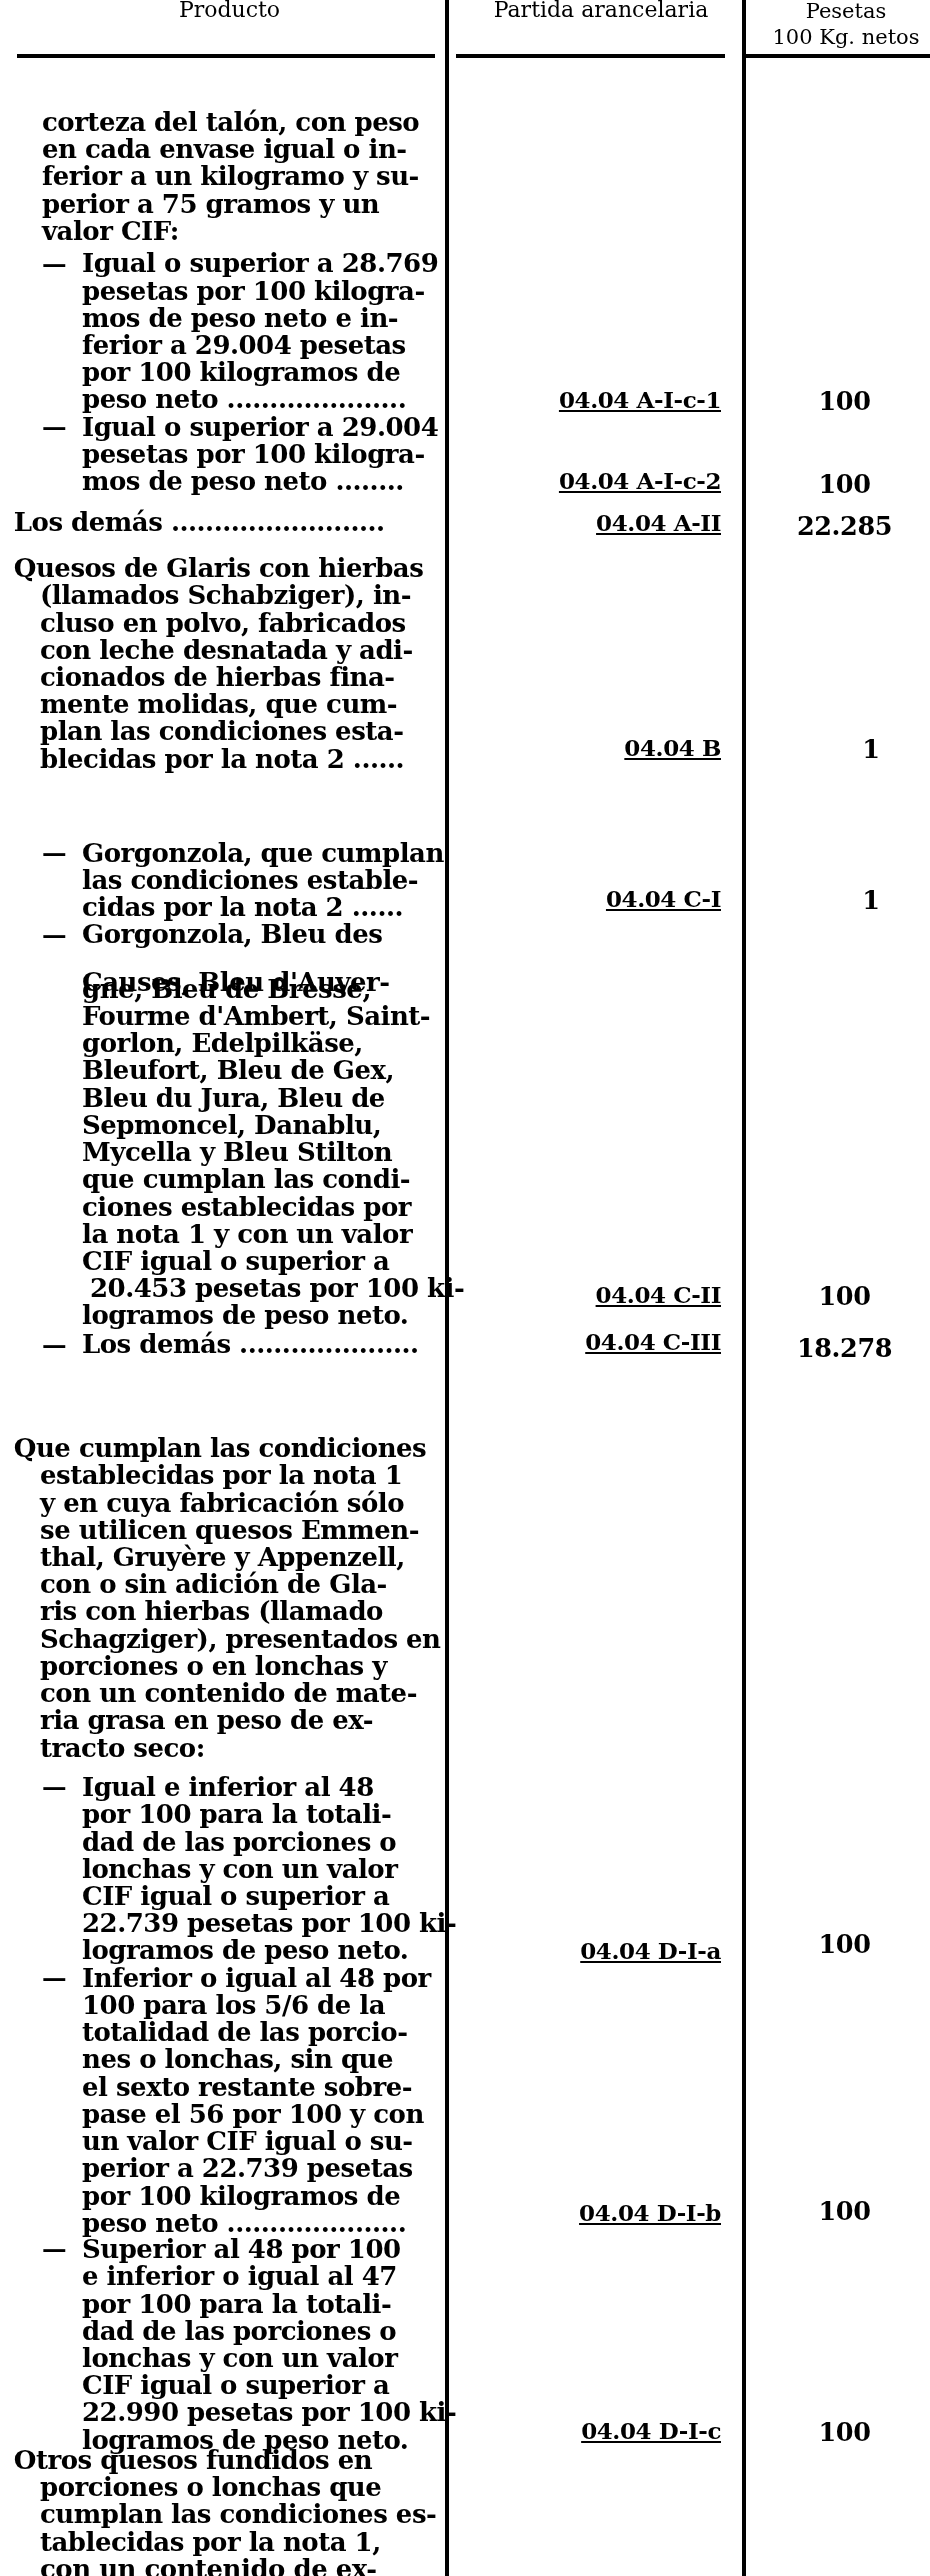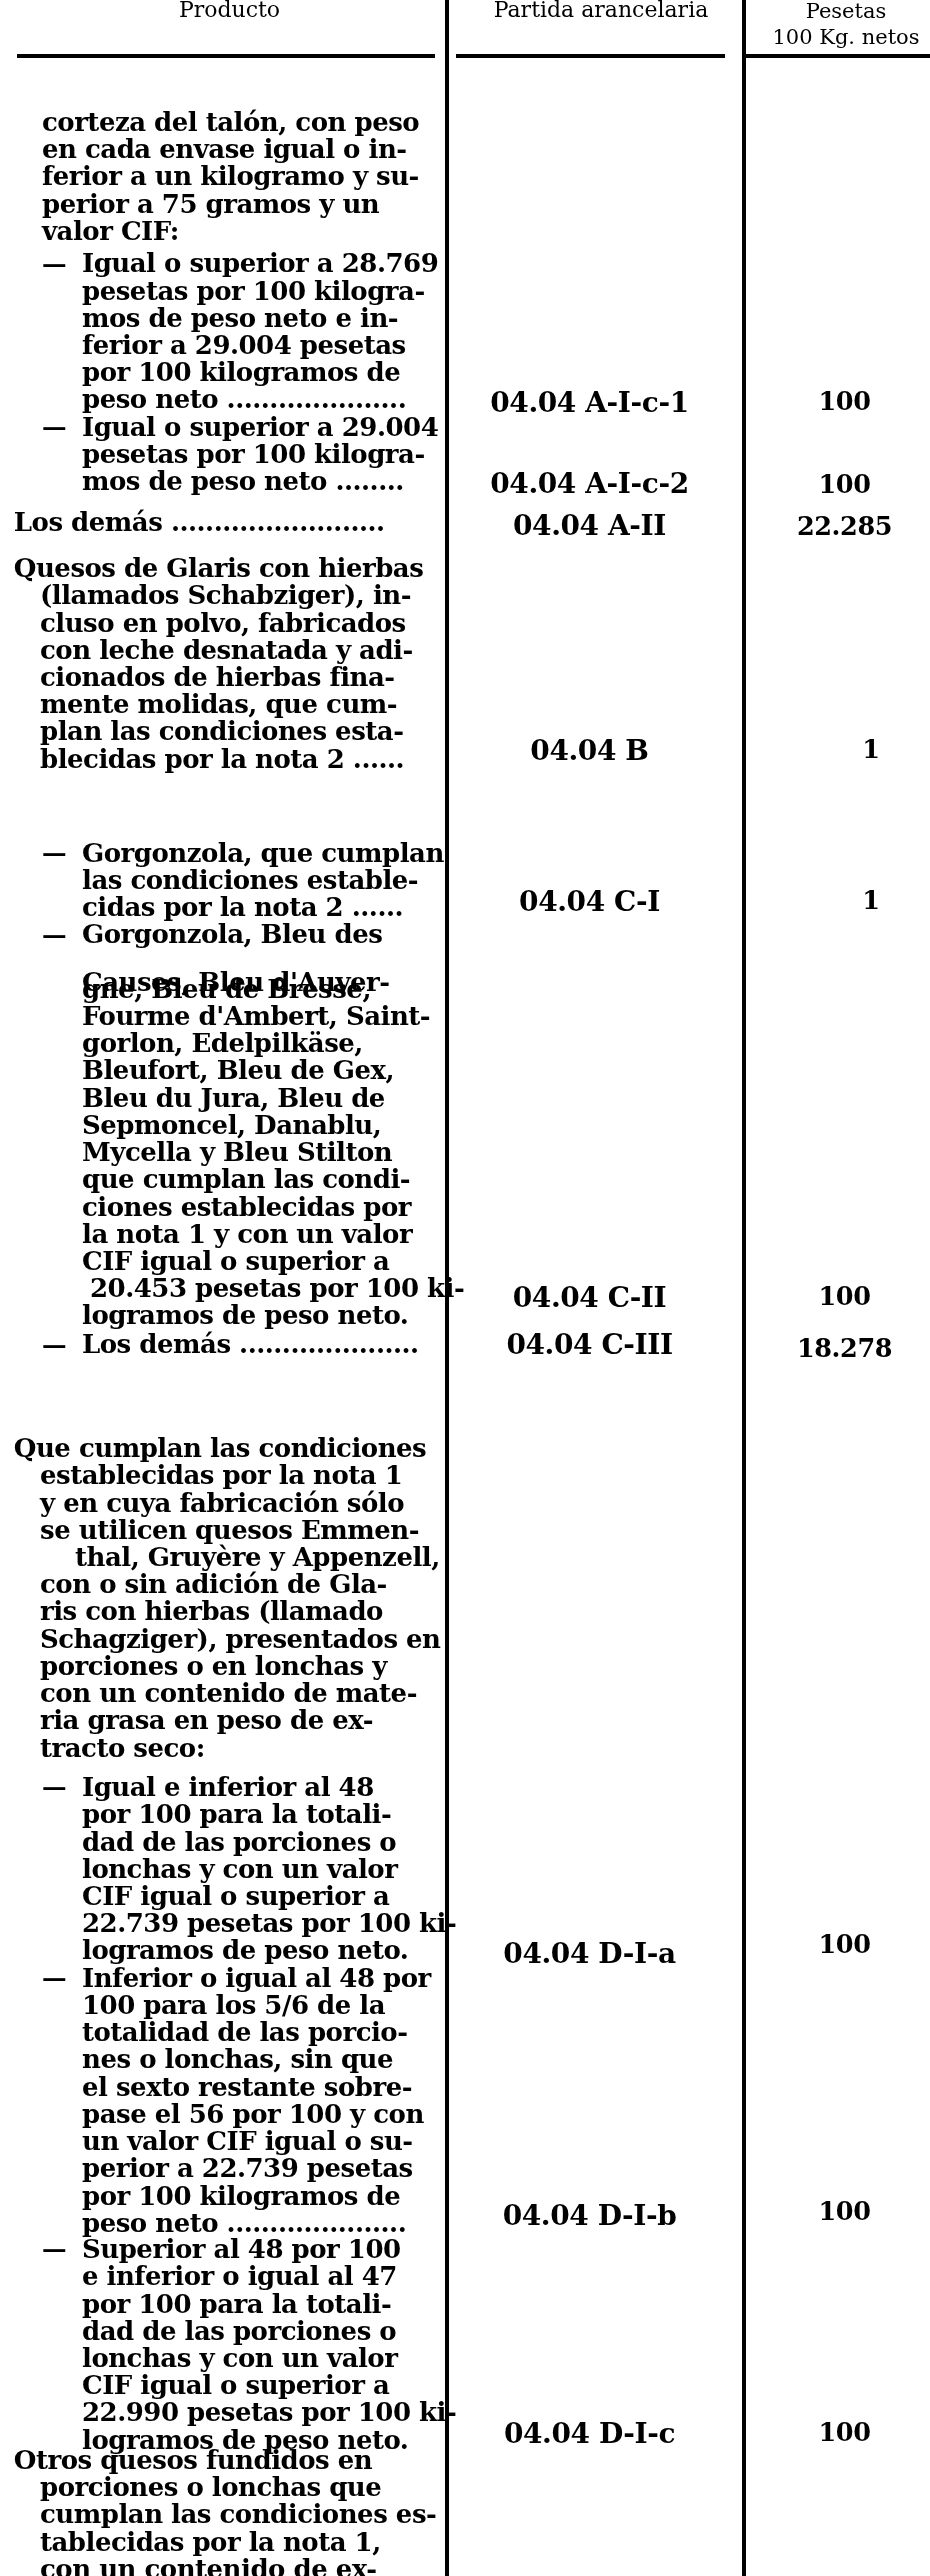--- a/index.html
+++ b/index.html
@@ -14,22 +14,22 @@
   .rule-1 { left:5.3px; width:418px; }
   .rule-2 { left:444px; width:269px; }
   .rule-3 { left:733px; width:195px; }
   .vline { position:absolute; width:3.5px; background:#000; top:0; }
   .vline-1 { left:433px; height:2576px; }
   .vline-2 { left:730px; height:2576px; }
   .tl { position:absolute; font-size:26px; line-height:27px; white-space:nowrap;
         font-weight:bold; letter-spacing:-0.5px; }
   .desc { left:0; width:420px; }
   .dash { position:absolute; font-size:24.6px; font-weight:bold; }
-  .code { position:absolute; left:446px; width:263px; text-align:center;
-          font-size:28px; font-weight:bold; letter-spacing:-0.4px; }
+  .code { position:absolute; left:446px; width:263px; text-align:right;
+          font-size:23px; font-weight:bold; letter-spacing:-0.4px;text-decoration:underline; }
   .val { position:absolute; left:736px; width:193px; text-align:center;
          font-size:25.5px; font-weight:bold; letter-spacing:-0.4px; }
 </style>
 </head>
 <body>
 
 <div class="page">
 
   <div class="hdr hdr-product">Producto</div>
   <div class="hdr hdr-partida">Partida arancelaria</div>
@@ -129,21 +129,21 @@
     <div class="code" style="top:1328px;">04.04 C-III</div>
     <div class="val" style="top:1333px;">18.278</div>
   </div>
 
 
   <div>
     <div class="tl desc" style="left:1.8px;top:1435px;">Que cumplan las condiciones</div>
     <div class="tl desc" style="left:28px;top:1462px;">establecidas por la nota 1</div>
     <div class="tl desc" style="left:28px;top:1490px;">y en cuya fabricación sólo</div>
     <div class="tl desc" style="left:28px;top:1517px;">se utilicen quesos Emmen-</div>
-    <div class="tl desc" style="left:28px;top:1544px;margin-left:35px;">thal, Gruyère y Appenzell,</div>
+    <div class="tl desc" style="left:28px;top:1544px;">thal, Gruyère y Appenzell,</div>
     <div class="tl desc" style="left:28px;top:1571px;">con o sin adición de Gla-</div>
     <div class="tl desc" style="left:28px;top:1598px;">ris con hierbas (llamado</div>
     <div class="tl desc" style="left:28px;top:1626px;">Schagziger), presentados en</div>
     <div class="tl desc" style="left:28px;top:1653px;">porciones o en lonchas y</div>
     <div class="tl desc" style="left:28px;top:1680px;">con un contenido de mate-</div>
     <div class="tl desc" style="left:28px;top:1707px;">ria grasa en peso de ex-</div>
     <div class="tl desc" style="left:28px;top:1735px;">tracto seco:</div>
   </div>
 
   <div>

